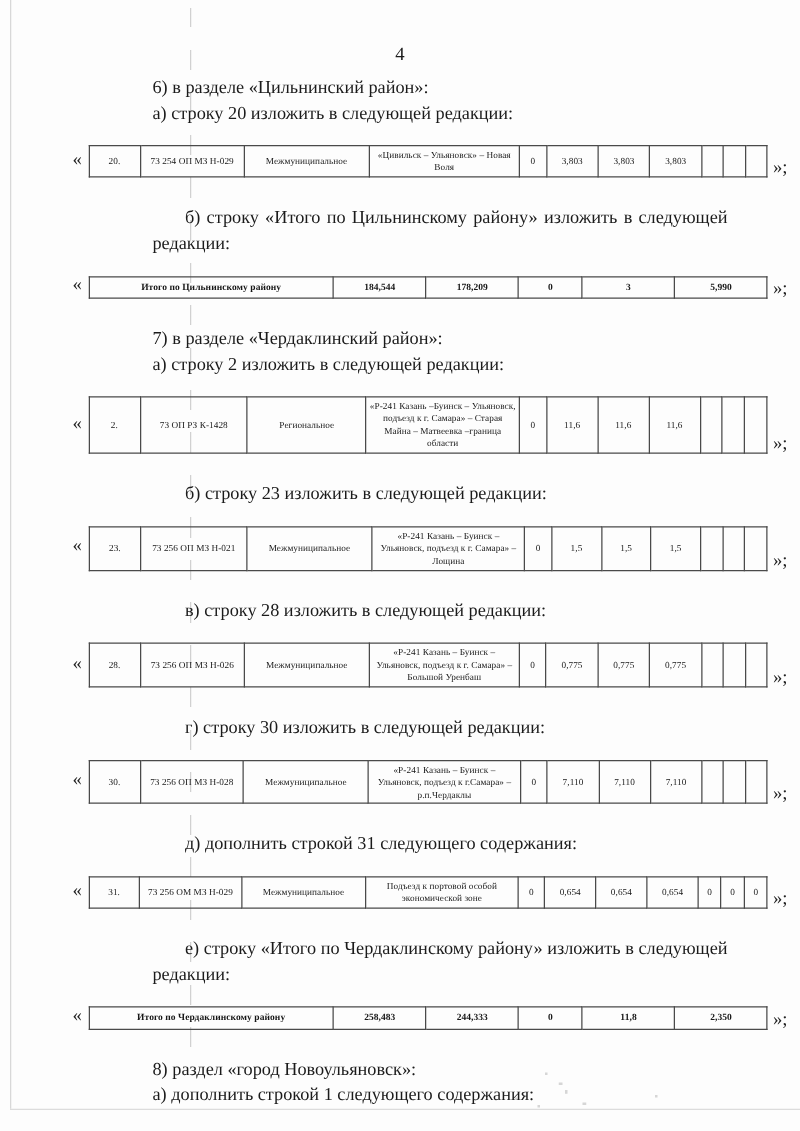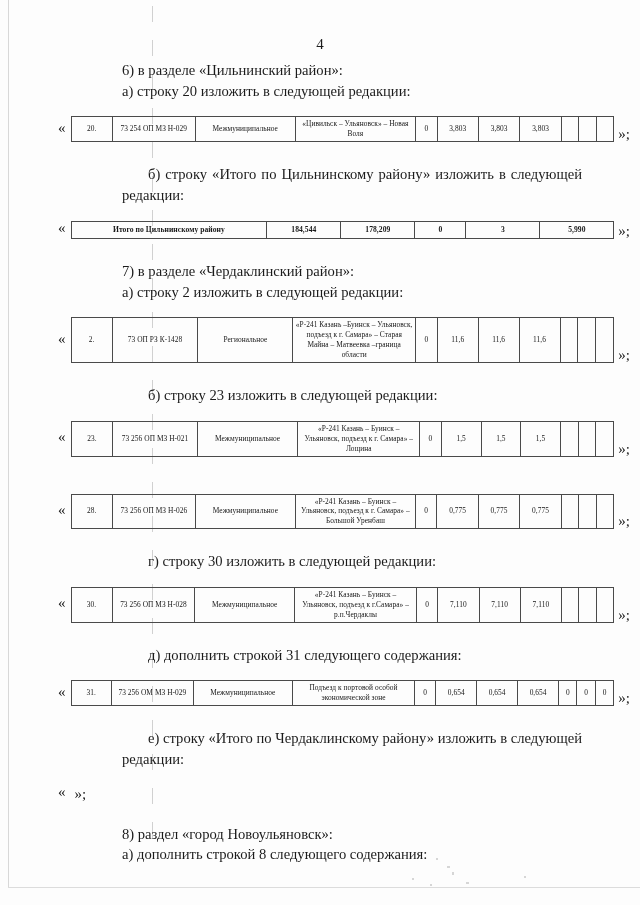--- a/index.html
+++ b/index.html
@@ -272,20 +272,21 @@
           <td class="blank-col"></td>
           <td class="blank-col"></td>
         </tr>
       </tbody>
         </table>
       <span class="quote-close">»;</span>
     </div>
 
     <div class="gap-lg"></div>
 
+    <p class="para indent">в) строку 28 изложить в следующей редакции:</p>
 
     <div class="gap-md"></div>
 
     <div class="table-block">
       <span class="quote-open">«</span>
       <table class="doc-table">
         <tbody>
             <tr>
           <td class="num-col">28.</td>
           <td class="code-col">73 256 ОП МЗ Н-026</td>
@@ -361,22 +362,34 @@
     </div>
 
     <div class="gap-lg"></div>
 
     <p class="para justify indent">е) строку «Итого по Чердаклинскому району» изложить в следующей редакции:</p>
 
     <div class="gap-md"></div>
 
     <div class="table-block">
       <span class="quote-open">«</span>
+      <table class="doc-table total-table">
+        <tbody>
+            <tr>
+          <td class="total-label">Итого по Чердаклинскому району</td>
+          <td class="val-col">258,483</td>
+          <td class="val-col">244,333</td>
+          <td class="z-col">0</td>
+          <td class="val-col">11,8</td>
+          <td class="val-col">2,350</td>
+        </tr>
+      </tbody>
+        </table>
       <span class="quote-close">»;</span>
     </div>
 
     <div class="gap-lg"></div>
 
     <p class="para">8) раздел «город Новоульяновск»:</p>
-    <p class="para">а) дополнить строкой 8 следующего содержания:</p>
+    <p class="para">а) дополнить строкой 1 следующего содержания:</p>
 
   </div>
 </div>
 
 </body></html>

